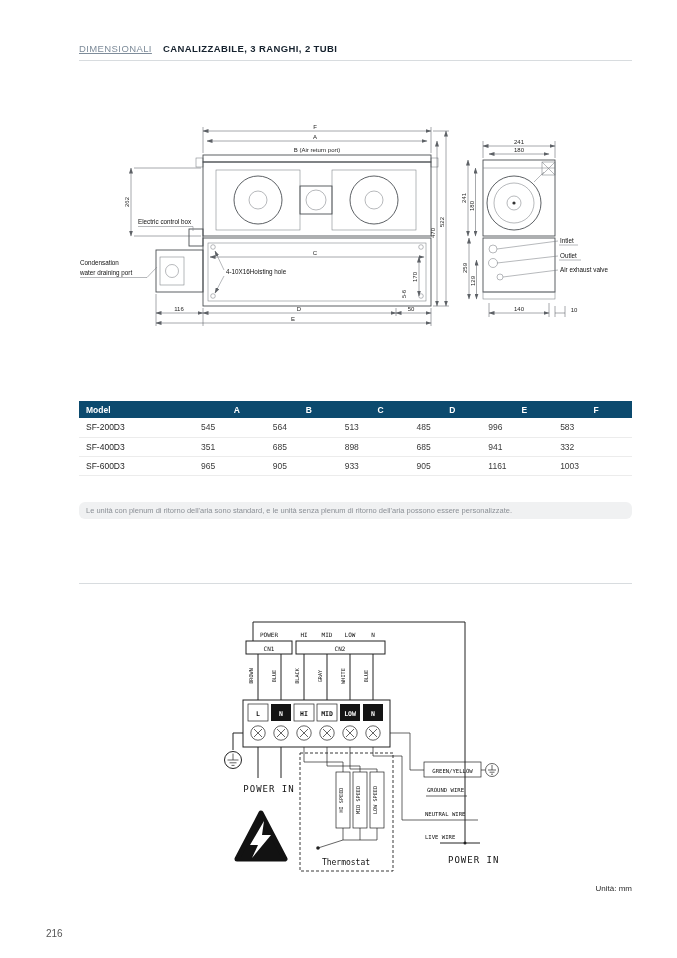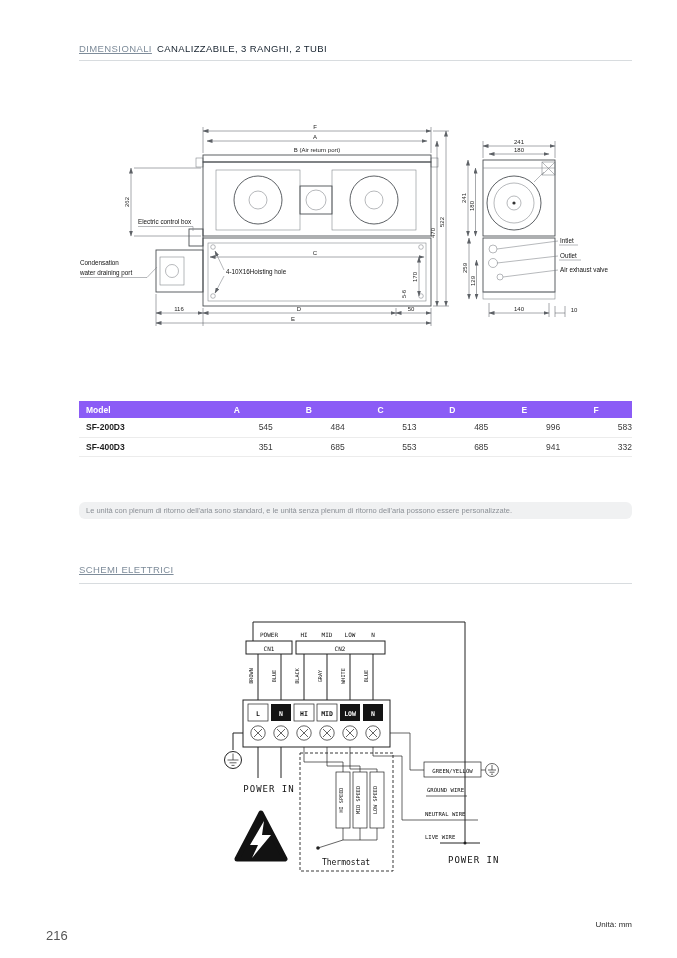--- a/index.html
+++ b/index.html
@@ -2,21 +2,21 @@
 <html><head>
 <meta charset="utf-8">
 <style>
   * { margin:0; padding:0; box-sizing:border-box; }
   html,body { background:#ffffff; }
   .page { position:relative; width:677px; height:958px; background:#fff;
           font-family:"Liberation Sans", sans-serif; overflow:hidden; }
 
   .sec-head { position:absolute; left:79px; width:553px; font-size:9.5px; letter-spacing:.4px; white-space:nowrap; }
   .sec-head .eyebrow { color:#7e8c9a; font-weight:400;text-decoration:underline; }
-  .sec-head .title { color:#16222e; font-weight:400; margin-left:2px; }
+  .sec-head .title { color:#16222e; font-weight:700; margin-left:8px; }
   .rule { position:absolute; left:79px; width:553px; height:1px; background:#d8dcdf; }
 
   .draw-svg { position:absolute; left:79px; top:95px; width:553px; height:250px; }
   .wire-svg { position:absolute; left:220px; top:615px; width:300px; height:285px; }
 
   
   .ln { stroke:#4b4f53; stroke-width:0.9; fill:none; }
   .lt { stroke:#7a7f84; stroke-width:0.55; fill:none; }
   .dm { stroke:#5d6166; stroke-width:0.55; fill:none; }
   .dtx { font-family:"Liberation Sans", sans-serif; font-size:6px; fill:#1e1e1e; }
@@ -28,30 +28,30 @@
   .wtx { font-family:"DejaVu Sans Mono", monospace; fill:#111; font-size:6px; }
   .w5  { font-size:5.2px; }
   .w55 { font-size:5.6px; }
   .w65 { font-size:6.5px; font-weight:bold; }
   .w8  { font-size:8px; }
   .w9  { font-size:9px; letter-spacing:1px; }
   .wtw { fill:#ffffff; }
 
   
   .dims-table { position:absolute; left:79px; top:401px; width:553px; border-collapse:collapse; font-size:8.5px; table-layout:fixed; }
-  .dims-table th { background:#8b5cf6; color:#fff; font-weight:700; height:17px; text-align:center; }
+  .dims-table th { background:#0c4a6e; color:#fff; font-weight:700; height:17px; text-align:center; }
   .dims-table th.col-model { text-align:left; padding-left:7px; width:122px; }
-  .dims-table td { height:19px; text-align:right; color:#3a3a3a; background:#fff; border-bottom:1px solid #ececec; }
-  .dims-table td.model { text-align:left; padding-left:7px; font-weight:700; color:#1f1f1f; }
+  .dims-table td { height:19px; text-align:left; color:#3a3a3a; background:#fff; border-bottom:1px solid #ececec; }
+  .dims-table td.model { text-align:left; padding-left:7px; font-weight:400; color:#1f1f1f; }
 
   .note-bar { position:absolute; left:79px; top:502px; width:553px; background:#f0f1f2;
               color:#8b9096; font-size:7.5px; padding:4px 7px;border-radius:6px; }
 
-  .unit-note { position:absolute; right:45px; top:920px; font-size:8px; color:#2c2c2c; }
-  .page-num  { position:absolute; left:46px; top:928px; font-size:13px; color:#555; }
+  .unit-note { position:absolute; right:45px; top:884px; font-size:8px; color:#2c2c2c; }
+  .page-num  { position:absolute; left:46px; top:928px; font-size:10px; color:#555; }
 </style>
 </head>
 <body>
 
 <div class="page">
 
   <div class="sec-head" style="top:43px;">
     <span class="eyebrow">DIMENSIONALI</span>
     <span class="title">CANALIZZABILE, 3 RANGHI, 2 TUBI</span>
   </div>
@@ -209,43 +209,49 @@
         <th>C</th>
         <th>D</th>
         <th>E</th>
         <th>F</th>
       </tr>
     </thead>
     <tbody>
       <tr>
         <td class="model">SF-200D3</td>
         <td>545</td>
-        <td>484</td>
+        <td>564</td>
         <td>513</td>
         <td>485</td>
         <td>996</td>
         <td>583</td>
       </tr>
       <tr>
         <td class="model">SF-400D3</td>
         <td>351</td>
         <td>685</td>
-        <td>553</td>
+        <td>898</td>
         <td>685</td>
         <td>941</td>
         <td>332</td>
       </tr>
+      <tr>
+        <td class="model">SF-600D3</td>
+        <td>965</td>
+        <td>905</td>
+        <td>933</td>
+        <td>905</td>
+        <td>1161</td>
+        <td>1003</td>
+      </tr>
     </tbody>
   </table>
 
   <div class="note-bar">Le unità con plenum di ritorno dell'aria sono standard, e le unità senza plenum di ritorno dell'aria possono essere personalizzate.</div>
 
-  <div class="sec-head" style="top:564px;">
-    <span class="eyebrow">SCHEMI ELETTRICI</span>
-  </div>
   <div class="rule" style="top:583px;"></div>
 
   <svg class="wire-svg" viewBox="220 615 300 285">
 
     <g>
       <polyline class="wl" points="253,641 253,622 465,622 465,843"></polyline>
       <line class="wl" x1="440" y1="843" x2="480" y2="843"></line>
       <circle cx="465" cy="843" r="1.5" fill="#222"></circle>
 
       <line class="wl" x1="258" y1="654" x2="258" y2="700"></line>

